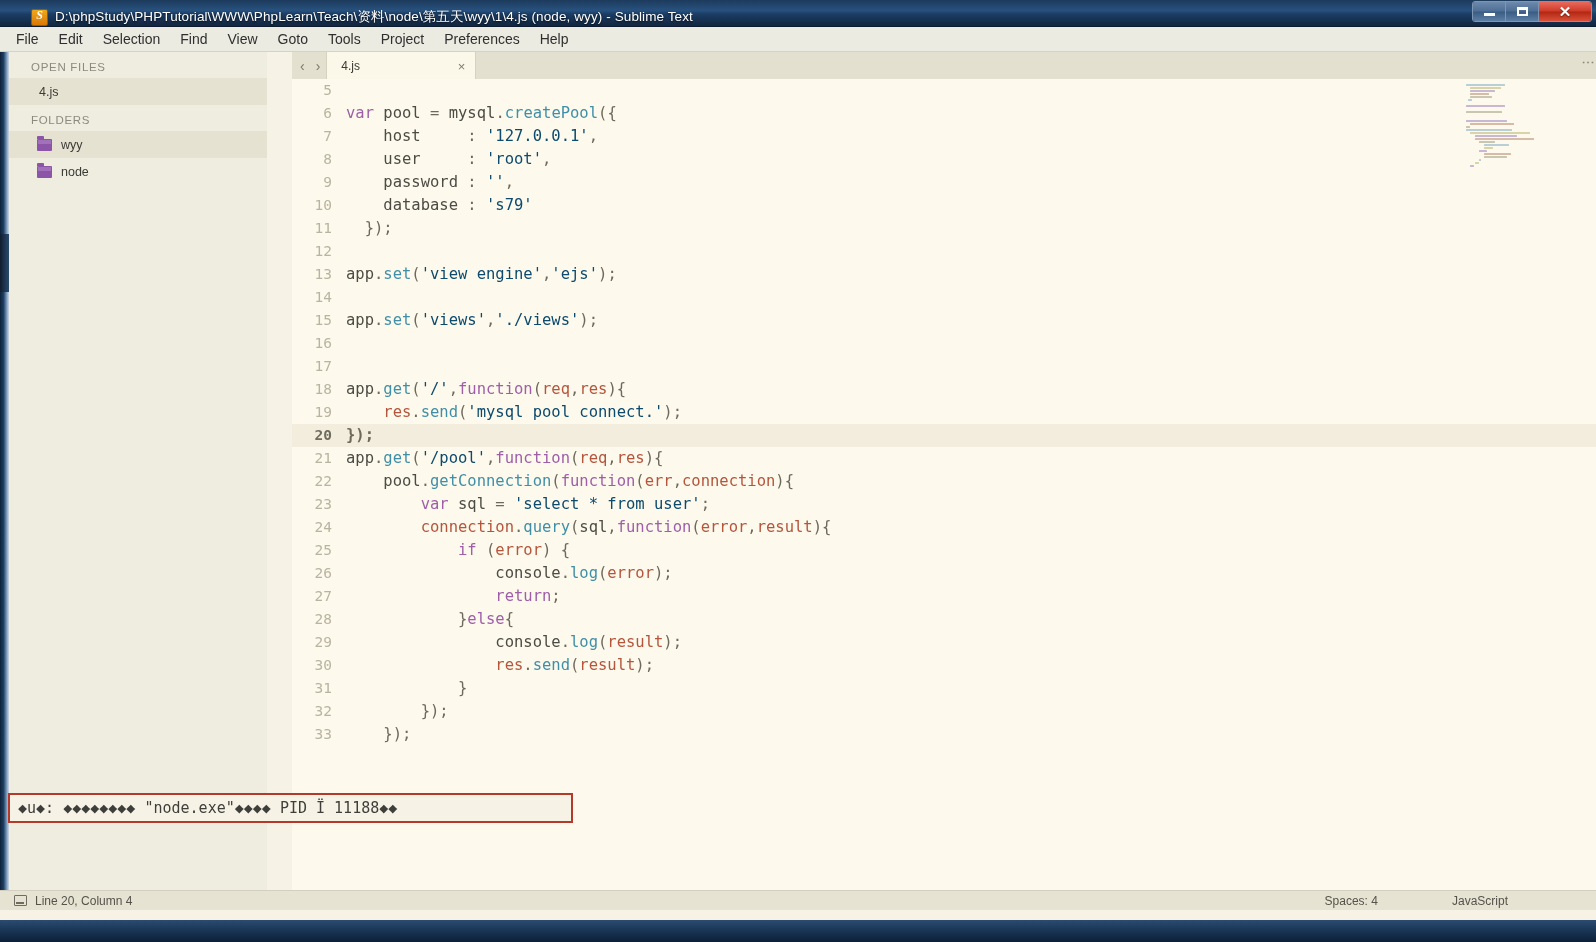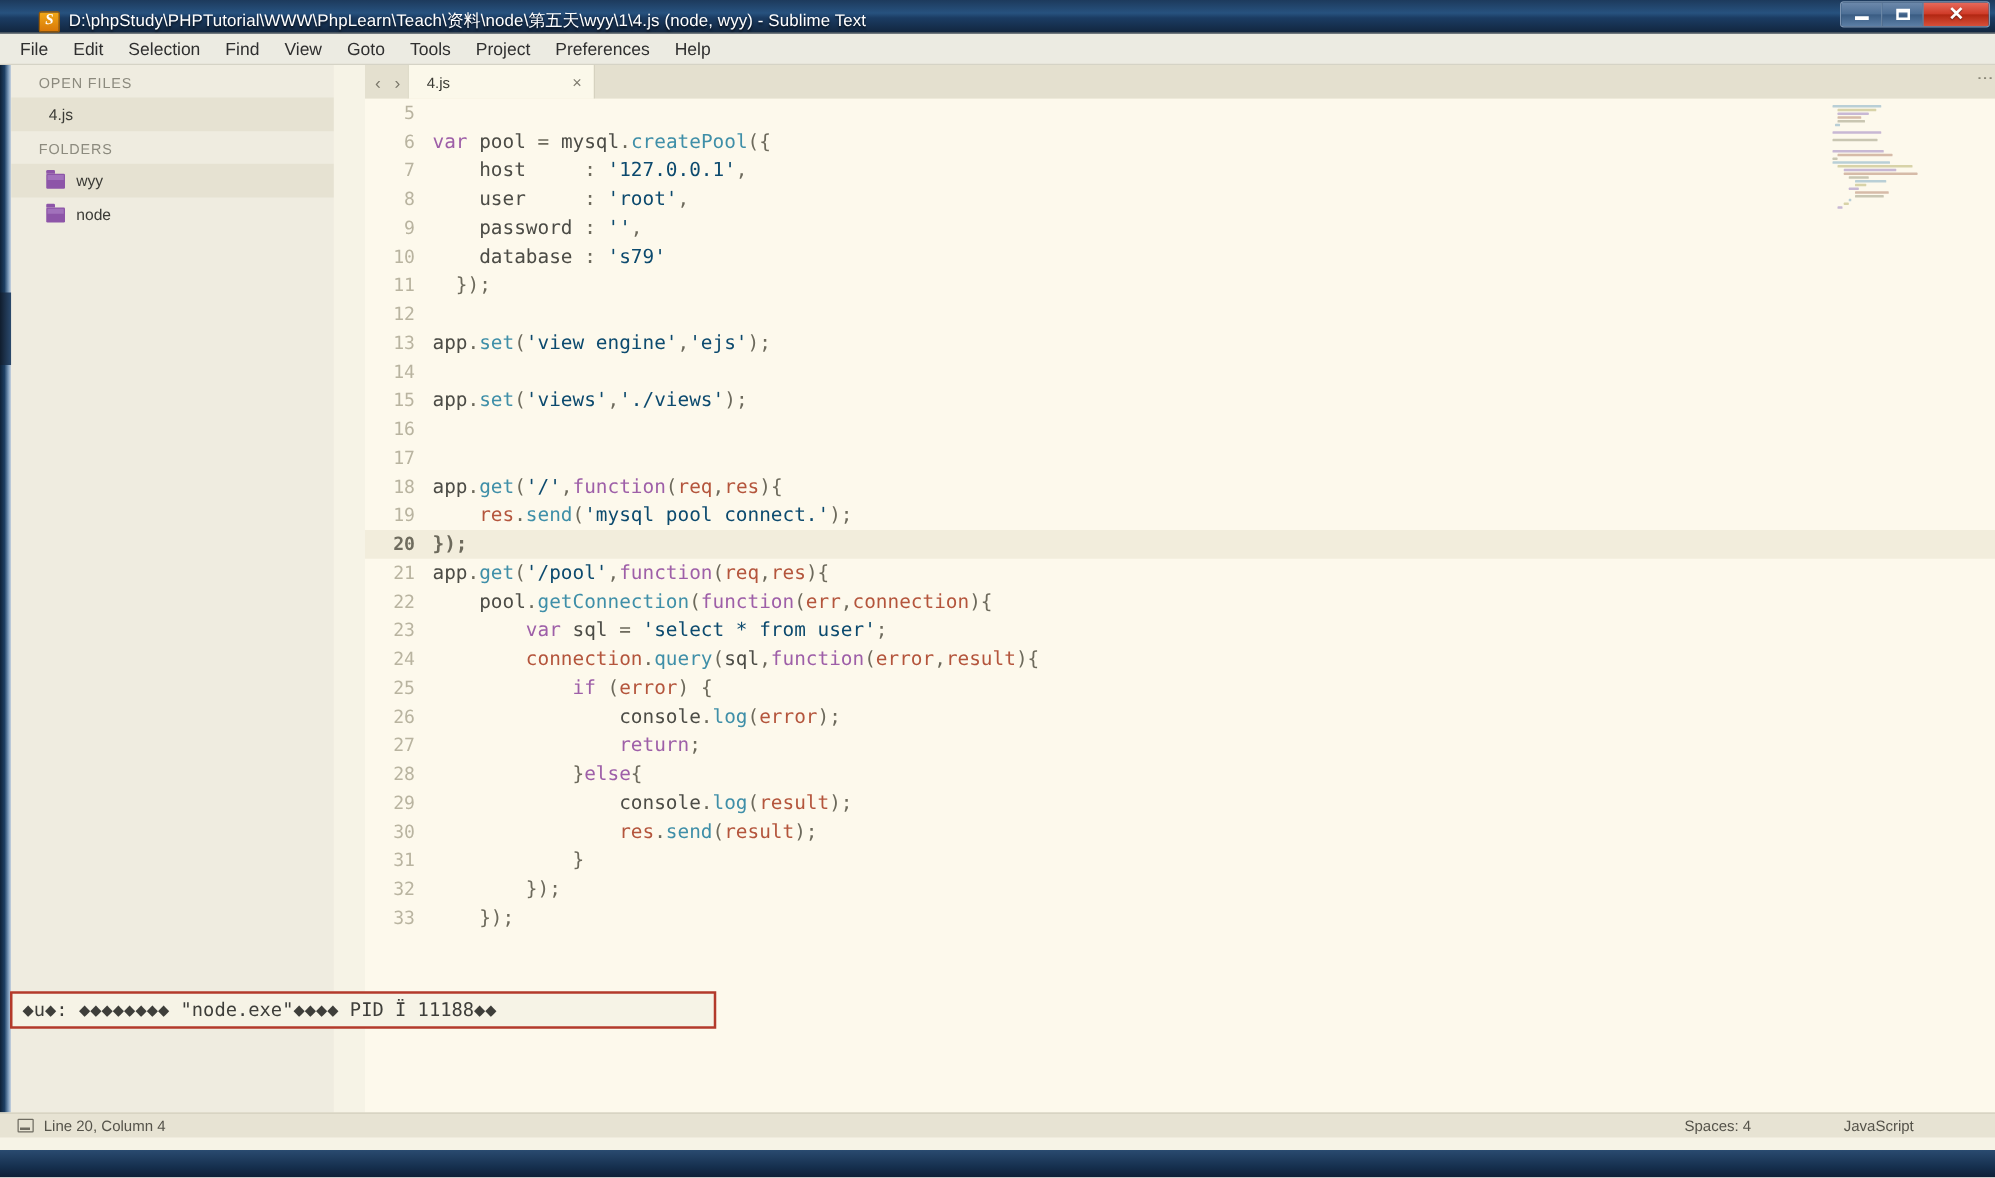--- a/index.html
+++ b/index.html
@@ -209,21 +209,21 @@
   .status-icon {
     width: 13px; height: 11px; border: 1.5px solid #6e6b60; border-radius: 1px;
     position: relative;
   }
   .status-icon::after {
     content: ""; position: absolute; left: 1px; bottom: 1px;
     width: 8px; height: 2px; background: #6e6b60;
   }
   .status-right {
     margin-left: auto; display: flex; align-items: center; gap: 74px;
-    margin-right: 65px;
+    margin-right: 88px;
   }
   
   .taskbar {
     position: absolute; left: 0; top: 920px; width: 1596px; height: 22px;
     background: linear-gradient(to bottom, #2a4b70 0%, #16304f 60%, #0d1f36 100%);
   }
 </style>
 </head>
 <body>
 

